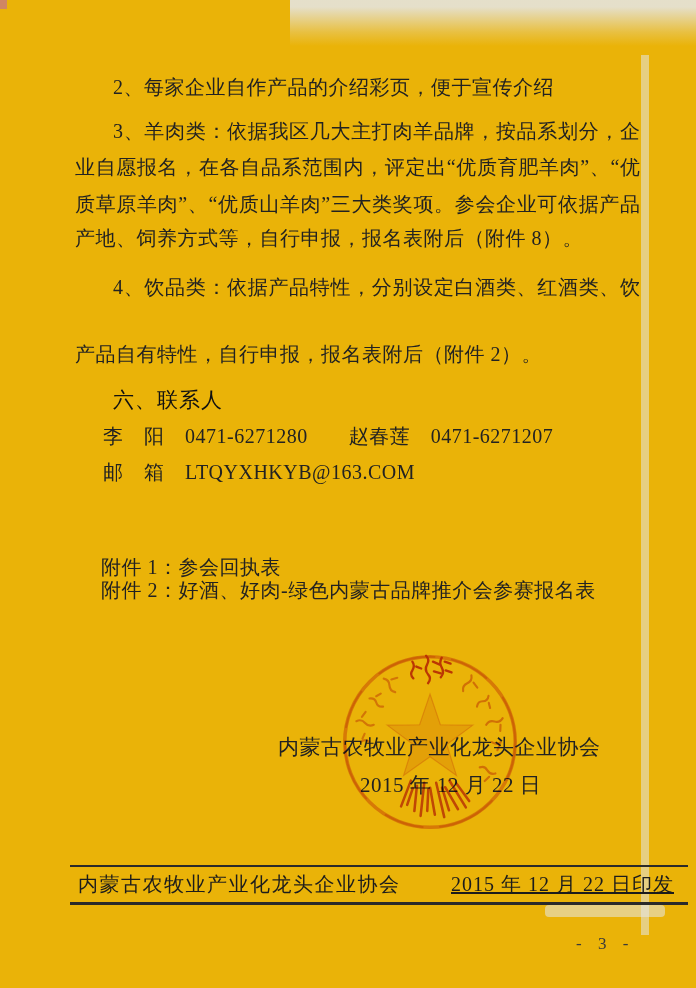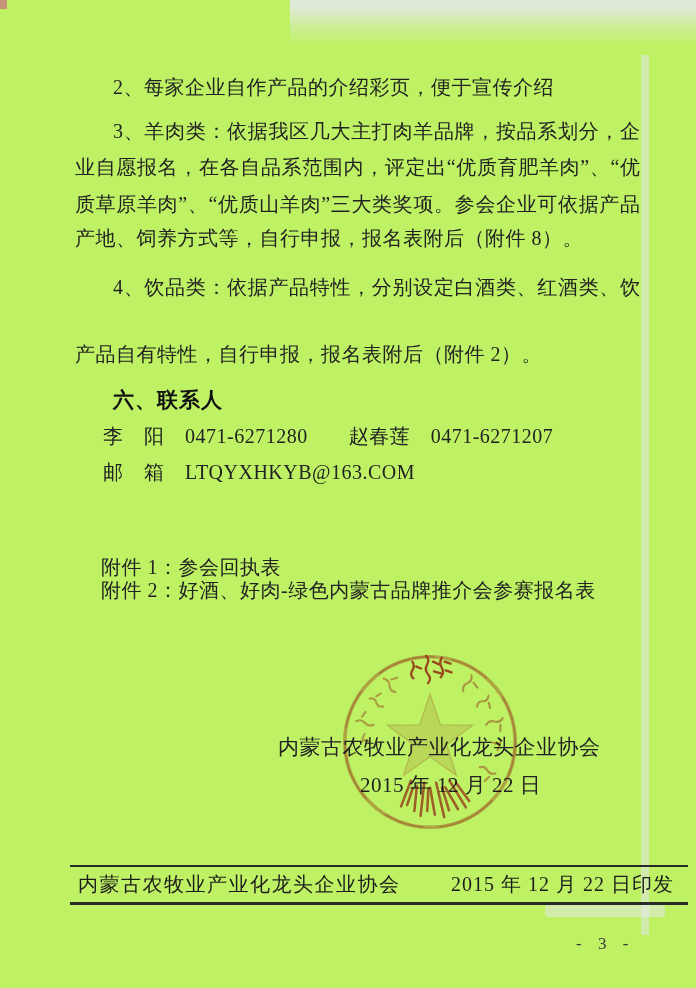--- a/index.html
+++ b/index.html
@@ -1,46 +1,46 @@
 <!DOCTYPE html>
 <html><head>
 <meta charset="utf-8">
 <style>
   html,body{margin:0;padding:0;background:#ffffff;}
   .page{
-    position:relative;width:696px;height:988px;background:#bef264;overflow:hidden;
+    position:relative;width:696px;height:988px;background:#eab308;overflow:hidden;
     font-family:"Liberation Serif","DejaVu Serif",serif;color:#1f1f1f;
   }
   
   .art-top{position:absolute;left:290px;top:0;width:406px;height:46px;
     background:linear-gradient(180deg, rgba(228,231,236,0.85) 15%, rgba(228,231,236,0.25) 70%, rgba(228,231,236,0));}
   .art-streak{position:absolute;left:641px;top:55px;width:8px;height:880px;background:rgba(225,229,234,0.55);}
   .art-smudge{position:absolute;left:545px;top:905px;width:120px;height:12px;background:rgba(228,231,235,0.55);border-radius:4px;}
   .art-corner{position:absolute;left:0;top:0;width:7px;height:9px;background:rgba(201,122,122,0.8);}
   
   .bl{position:absolute;font-size:20px;line-height:30px;white-space:nowrap;letter-spacing:0.5px;color:#222;}
   .bl.just{white-space:normal;text-align:justify;text-align-last:justify;letter-spacing:0;}
   .bl.w-full{left:75px;width:565px;}
   .bl.w-ind{left:113px;width:527px;}
   .bl.ind{left:113px;}
   .bl.hang{left:75px;}
   .bl.contact{left:103px;}
   .bl.attach{left:101px;}
-  .bl.head{font-family:"Liberation Sans","DejaVu Sans",sans-serif;font-weight:700;font-size:21px;color:#111;letter-spacing:1px;}
+  .bl.head{font-family:"Liberation Sans","DejaVu Sans",sans-serif;font-weight:400;font-size:21px;color:#111;letter-spacing:1px;}
   
   .sig{position:absolute;font-size:21px;white-space:nowrap;color:#222;letter-spacing:0.5px;}
   
   .seal{position:absolute;left:332px;top:644px;width:196px;height:196px;mix-blend-mode:multiply;opacity:0.95;z-index:5;}
   
   .footer{position:absolute;left:70px;top:865px;width:618px;}
   .rule{height:2px;background:#2a2a2a;}
   .rule.thick{height:2.5px;}
   .f-row{display:flex;justify-content:space-between;align-items:center;height:35px;padding:0 14px 0 8px;}
   .f-org{font-size:20px;letter-spacing:1.5px;color:#1c1c1c;white-space:nowrap;}
-  .f-issued{font-size:20px;letter-spacing:1px;color:#1c1c1c;white-space:nowrap;}
+  .f-issued{font-size:20px;letter-spacing:1px;color:#1c1c1c;white-space:nowrap;text-decoration:underline;}
   .pageno{position:absolute;left:576px;top:934px;font-size:17px;letter-spacing:6px;color:#3a3a3a;white-space:nowrap;}
 </style>
 </head>
 <body>
 
 <div class="page">
 
   <div class="art-top"></div>
   <div class="art-streak"></div>
   <div class="art-smudge"></div>

